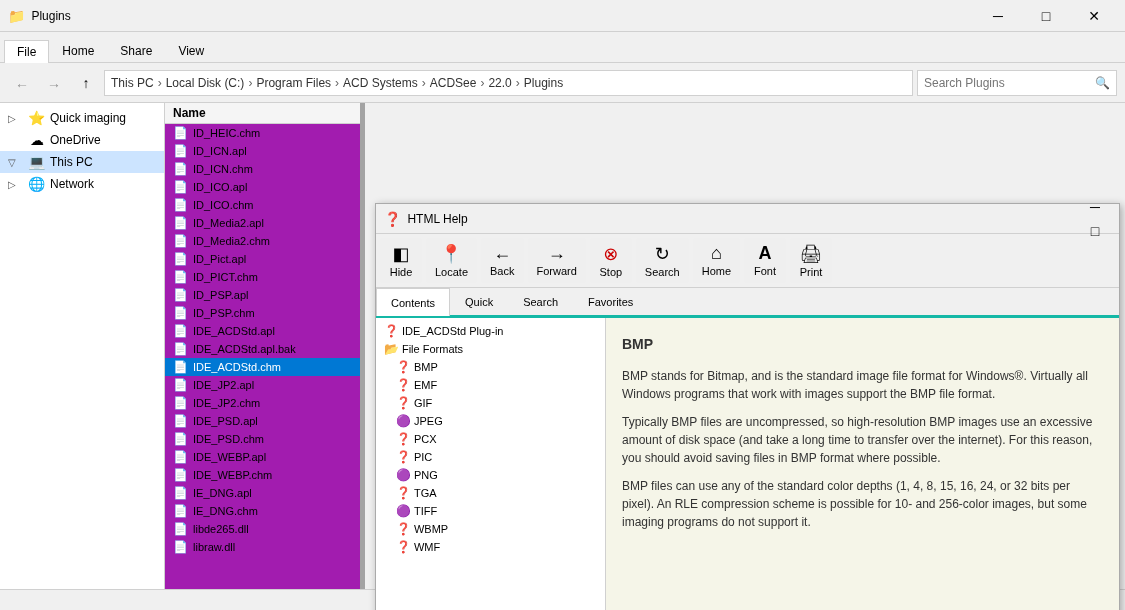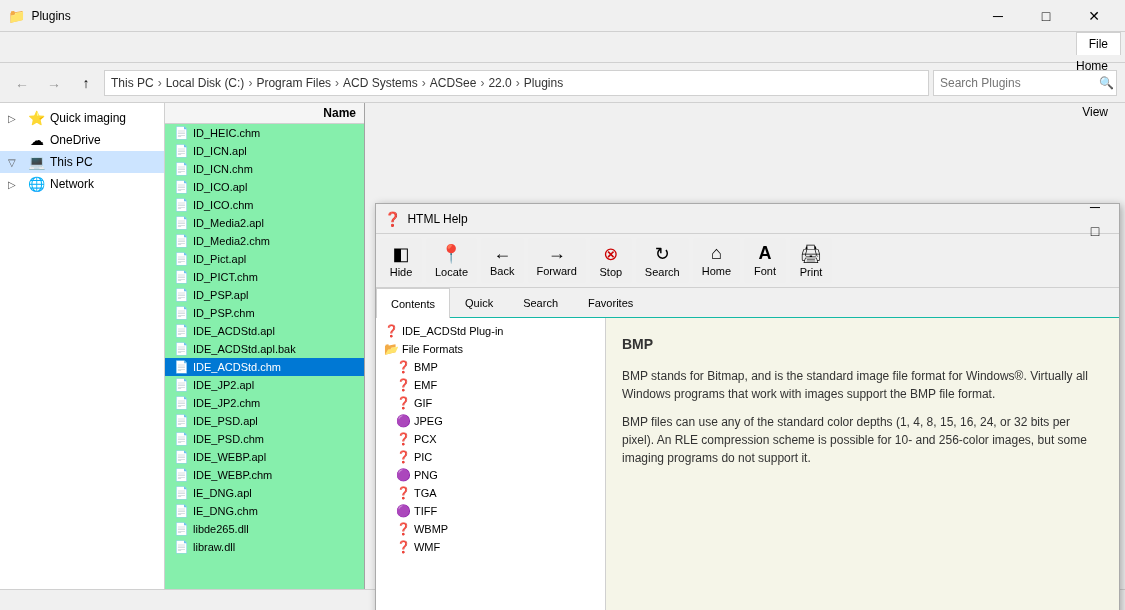--- a/index.html
+++ b/index.html
@@ -5,48 +5,48 @@
     * { box-sizing: border-box; margin: 0; padding: 0; }
     body { font-family: 'Segoe UI', sans-serif; font-size: 12px; background: #f0f0f0; width: 1125px; height: 610px; overflow: hidden; }
 
     
     .title-bar { background: #f0f0f0; height: 32px; display: flex; align-items: center; padding: 0 8px; border-bottom: 1px solid #d0d0d0; }
     .title-bar-controls { display: flex; gap: 2px; }
     .title-bar-btn { width: 46px; height: 32px; border: none; background: transparent; cursor: pointer; font-size: 14px; display: flex; align-items: center; justify-content: center; }
 
     
     .ribbon { background: #f0f0f0; border-bottom: 1px solid #d0d0d0; }
-    .ribbon-tabs { display: flex; height: 30px; align-items: flex-end; padding: 0 4px; flex-direction: column; }
+    .ribbon-tabs { display: flex; height: 30px; align-items: flex-end; padding: 0 4px; }
     .ribbon-tab { padding: 4px 12px; font-size: 12px; border: 1px solid transparent; border-bottom: none; cursor: pointer; background: transparent; }
     .ribbon-tab.active { background: white; border-color: #d0d0d0; margin-bottom: -1px; }
 
     
     .address-bar { background: #f0f0f0; height: 40px; display: flex; align-items: center; padding: 4px 8px; gap: 4px; border-bottom: 1px solid #d0d0d0; }
     .nav-btn { width: 28px; height: 28px; border: none; background: transparent; cursor: pointer; border-radius: 2px; display: flex; align-items: center; justify-content: center; font-size: 14px; }
     .nav-btn.disabled { opacity: 0.4; cursor: default; }
     .address-path { flex: 1; height: 26px; border: 1px solid #d0d0d0; background: white; padding: 0 6px; display: flex; align-items: center; font-size: 12px; }
     .address-path-item { color: #333; }
     .address-path-sep { color: #666; margin: 0 4px; }
-    .search-box { width: 184px; height: 26px; border: 1px solid #d0d0d0; background: white; padding: 0 6px; display: flex; align-items: center; gap: 4px; }
+    .search-box { width: 200px; height: 26px; border: 1px solid #d0d0d0; background: white; padding: 0 6px; display: flex; align-items: center; gap: 4px; }
     .search-input { border: none; outline: none; flex: 1; font-size: 12px; }
     .search-icon { color: #666; font-size: 12px; }
 
     
     .main-layout { display: flex; height: calc(610px - 32px - 30px - 68px - 40px - 22px); }
 
     
     .nav-pane { width: 165px; background: white; border-right: 1px solid #d0d0d0; overflow-y: auto; padding: 4px 0; }
     .nav-item { display: flex; align-items: center; padding: 3px 8px; cursor: pointer; font-size: 12px; gap: 4px; }
     .nav-item.selected { background: #cce4ff; }
     .nav-expand { width: 16px; font-size: 10px; color: #555; }
     .nav-icon { font-size: 14px; width: 18px; text-align: center; }
     .nav-label { flex: 1; }
 
     
-    .file-list { flex: 1; background: #86efac; overflow-y: auto; max-width: 200px; border-right: 1px solid #a3a3a3; text-align: right; }
+    .file-list { flex: 1; background: #a21caf; overflow-y: auto; max-width: 200px; border-right: 5px solid #a3a3a3; }
     .file-list-header { padding: 3px 8px; font-size: 12px; font-weight: 600; border-bottom: 1px solid #d0d0d0; background: #f5f5f5; }
     .file-item { display: flex; align-items: center; padding: 2px 8px; cursor: pointer; font-size: 11px; gap: 4px; white-space: nowrap; }
     .file-item.selected { background: #0078d4; color: white; }
     .file-icon { font-size: 12px; width: 16px; }
 
     
     .help-window { position: absolute; left: 375px; top: 100px; width: 745px; height: 510px; background: #f0f0f0; border: 1px solid #aaa; box-shadow: 2px 2px 8px rgba(0,0,0,0.3); z-index: 10; }
     .help-title-bar { background: #f0f0f0; height: 30px; display: flex; align-items: center; padding: 0 8px; border-bottom: 1px solid #d0d0d0; }
     .help-icon { font-size: 14px; margin-right: 6px; }
     .help-title { flex: 1; font-size: 12px; }
@@ -54,21 +54,21 @@
 
     
     .help-toolbar { background: #f0f0f0; border-bottom: 1px solid #d0d0d0; display: flex; padding: 4px; gap: 4px; }
     .help-tool-btn { display: flex; flex-direction: column; align-items: center; padding: 4px 8px; cursor: pointer; font-size: 11px; border: 1px solid transparent; border-radius: 2px; min-width: 42px; }
     .help-tool-icon { font-size: 18px; margin-bottom: 1px; }
 
     
     .help-content { display: flex; height: calc(100% - 30px - 48px - 30px); }
 
     
-    .help-nav-tabs { display: flex; background: #f0f0f0; border-bottom: 1px solid #14b8a6; padding: 0; height: 30px; }
+    .help-nav-tabs { display: flex; background: #f0f0f0; border-bottom: 3px solid #14b8a6; padding: 0; height: 30px; }
     .help-nav-tab { padding: 6px 14px; font-size: 11px; cursor: pointer; border: 1px solid transparent; border-bottom: none; background: transparent; }
     .help-nav-tab.active { background: white; border-color: #d0d0d0; margin-bottom: -1px; z-index: 1; }
 
     
     .help-tree { width: 230px; background: white; border-right: 1px solid #d0d0d0; overflow-y: auto; padding: 4px; }
     .help-tree-item { display: flex; align-items: center; padding: 2px 4px; cursor: pointer; font-size: 11px; gap: 3px; }
     .help-tree-icon { font-size: 12px; }
     .help-tree-child { padding-left: 16px; }
 
     
@@ -367,20 +367,21 @@
         </div>
         <div class="help-tree-item help-tree-child">
           <span class="help-tree-icon">❓</span>
           <span>WMF</span>
         </div>
       </div>
 
       <div class="help-text">
         <h2>BMP</h2>
         <p>BMP stands for Bitmap, and is the standard image file format for Windows®. Virtually all Windows programs that work with images support the BMP file format.</p>
+        <p>Typically BMP files are uncompressed, so high-resolution BMP images use an excessive amount of disk space (and take a long time to transfer over the internet). For this reason, you should avoid saving files in BMP format where possible.</p>
         <p>BMP files can use any of the standard color depths (1, 4, 8, 15, 16, 24, or 32 bits per pixel). An RLE compression scheme is possible for 10- and 256-color images, but some imaging programs do not support it.</p>
       </div>
     </div>
   </div>
 
 </div>
 
 <div class="status-bar">
   <span></span>
 </div>

